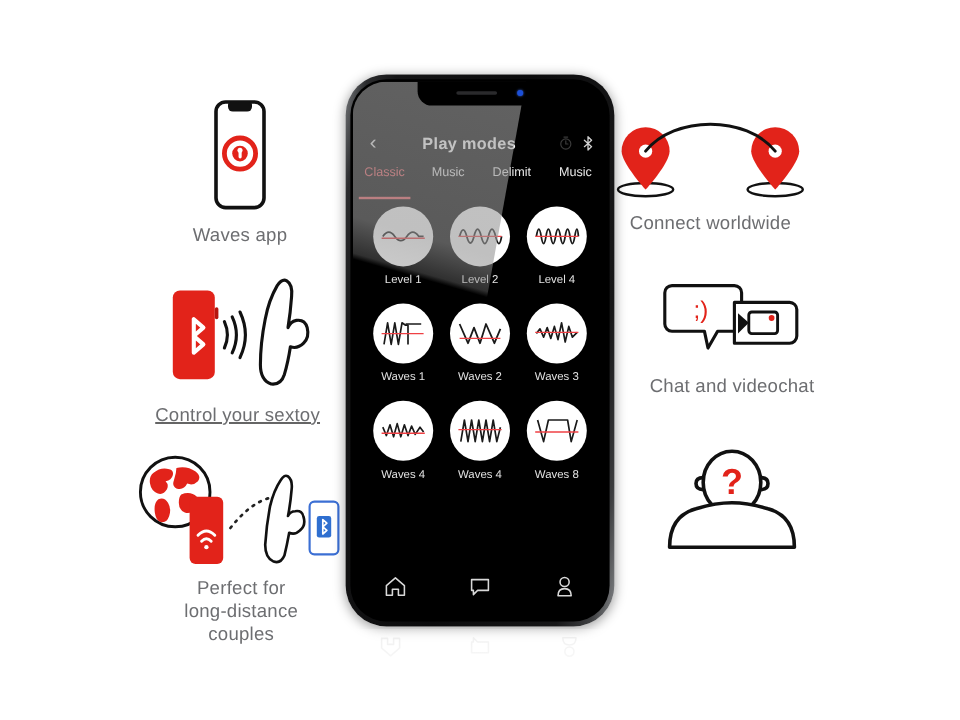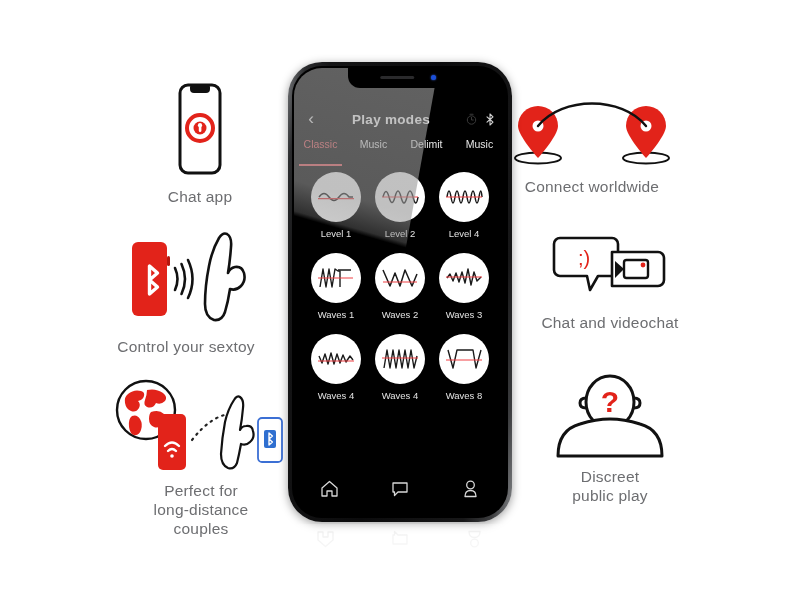--- a/index.html
+++ b/index.html
@@ -18,21 +18,21 @@
     margin-top: 10px;
     color: #6d6e71;
     font-size: 15.5px;
     line-height: 1.22;
     letter-spacing: .2px;
     white-space: pre-line;
   }
 
   
   #f-free   { left: 118px; top: 82px;  width: 164px; }
-  #f-ctrl   { left: 96px; top: 232px; width: 180px; }
+  #f-ctrl   { left: 108px; top: 232px; width: 180px; text-decoration: underline; }
   #f-dist   { left: 106px; top: 372px; width: 190px; }
   
   #f-world  { left: 502px; top: 106px; width: 180px; }
   #f-chat   { left: 520px; top: 232px; width: 180px; }
   #f-disc   { left: 530px; top: 372px; width: 160px; }
 
   
   #phone {
     position: absolute; left: 288px; top: 62px;
     width: 224px; height: 460px;
@@ -144,21 +144,21 @@
     <div class="art">
       <svg width="164" height="96" viewBox="0 0 164 96">
         <rect x="62" y="3" width="40" height="88" rx="8" fill="#fff" stroke="#111" stroke-width="3"></rect>
         <path d="M74 3 h16 a2 2 0 0 1 2 2 v2 a4 4 0 0 1 -4 4 h-12 a4 4 0 0 1 -4 -4 v-2 a2 2 0 0 1 2 -2 z" fill="#111"></path>
         <circle cx="82" cy="46" r="13" fill="none" stroke="#e2231a" stroke-width="4"></circle>
         <circle cx="82" cy="46" r="6.5" fill="#e2231a"></circle>
         <rect x="80.8" y="43" width="2.6" height="7" rx="1.3" fill="#fff"></rect>
         <circle cx="82" cy="43.2" r="2.1" fill="#fff"></circle>
       </svg>
     </div>
-    <div class="cap">Chat app</div>
+    <div class="cap">Waves app</div>
   </div>
 
   <div class="feature" id="f-ctrl">
     <div class="art">
       <svg width="180" height="96" viewBox="0 0 180 96">
         <rect x="36" y="10" width="35" height="74" rx="6" fill="#e2231a"></rect>
         <rect x="71" y="24" width="3" height="10" rx="1.5" fill="#b5160f"></rect>
         <path d="M53.5 34 v28 l8-7 -8-7 8-7 -8-7 z M53.5 34 l8 7" fill="none" stroke="#fff" stroke-width="3.4" stroke-linejoin="round" stroke-linecap="round"></path>
         <path d="M79 36 q5 11 0 22" fill="none" stroke="#111" stroke-width="2.6" stroke-linecap="round"></path>
         <path d="M85.5 32 q7 15 0 30" fill="none" stroke="#111" stroke-width="2.6" stroke-linecap="round"></path>
@@ -225,22 +225,20 @@
   <div class="feature" id="f-disc">
     <div class="art">
       <svg width="160" height="86" viewBox="0 0 160 86">
         <path d="M80 4 a24 26 0 0 1 24 26 a24 26 0 0 1 -24 26 a24 26 0 0 1 -24 -26 a24 26 0 0 1 24 -26 z" fill="#fff" stroke="#111" stroke-width="3"></path>
         <path d="M56 26 q-6 0 -6 5 q0 5 6 5" fill="none" stroke="#111" stroke-width="3"></path>
         <path d="M104 26 q6 0 6 5 q0 5 -6 5" fill="none" stroke="#111" stroke-width="3"></path>
         <path d="M28 84 q0 -26 22 -32 q16 -5 30 -5 q14 0 30 5 q22 6 22 32 z" fill="#fff" stroke="#111" stroke-width="3" stroke-linejoin="round"></path>
         <text x="80" y="40" font-family="Liberation Sans, sans-serif" font-size="30" font-weight="bold" fill="#e2231a" text-anchor="middle">?</text>
       </svg>
     </div>
-    <div class="cap">Discreet
-public play</div>
   </div>
 
   <div id="phone">
     <div class="frame">
       <div class="bezel">
         <div class="screen">
 
           <div class="notch">
             <div class="speaker"></div>
             <div class="camdot"></div>

